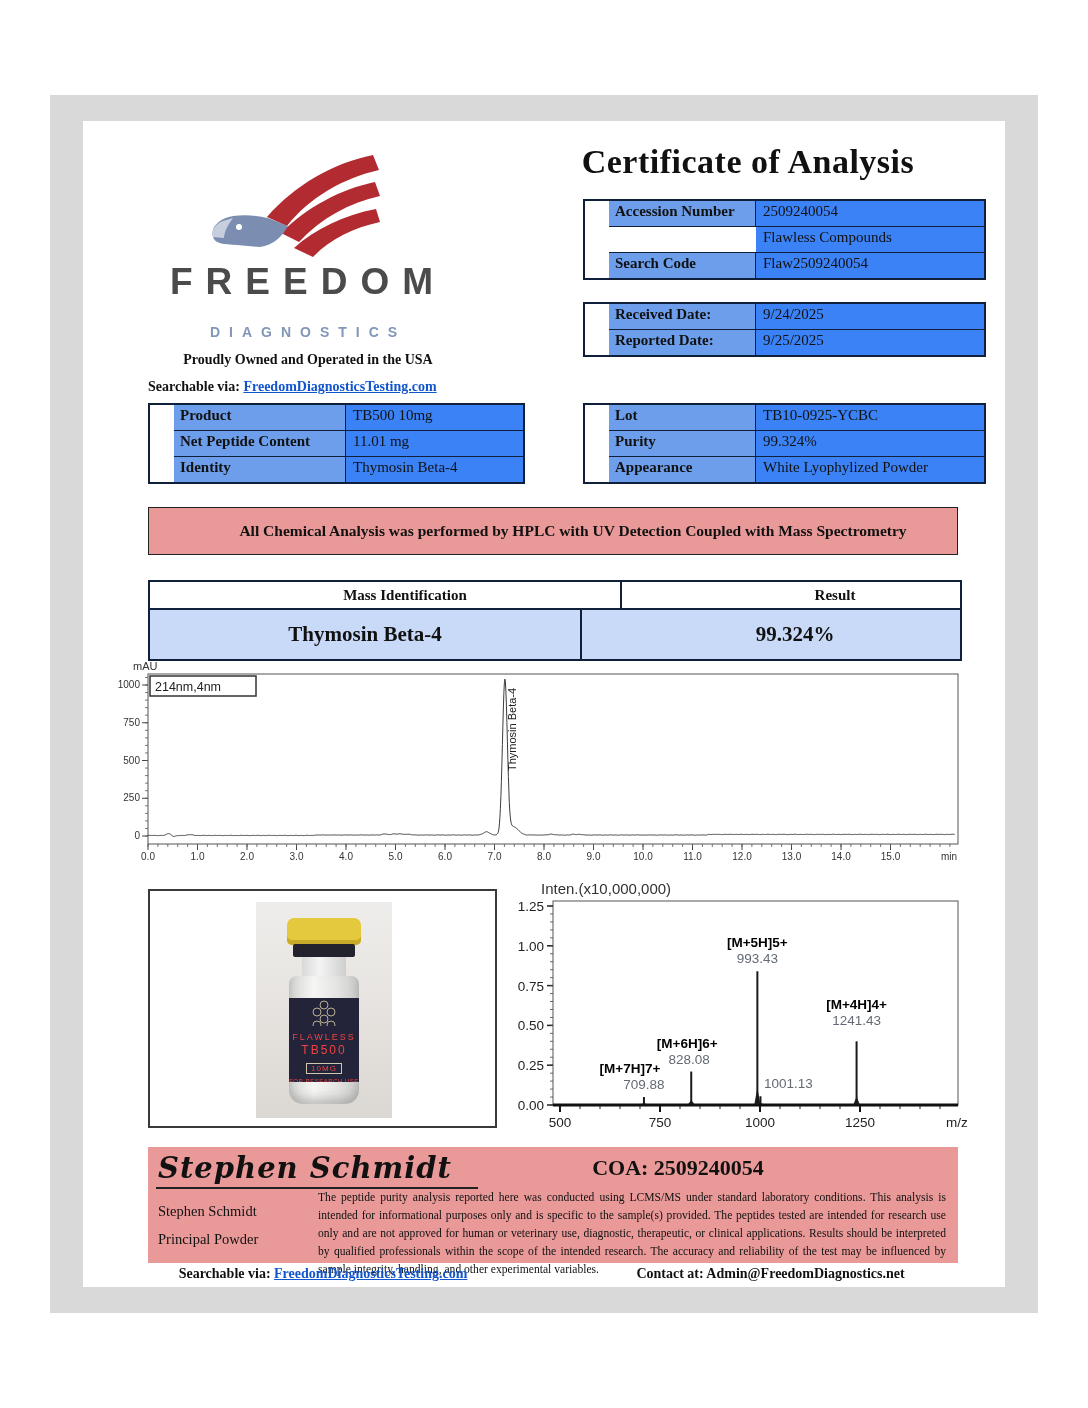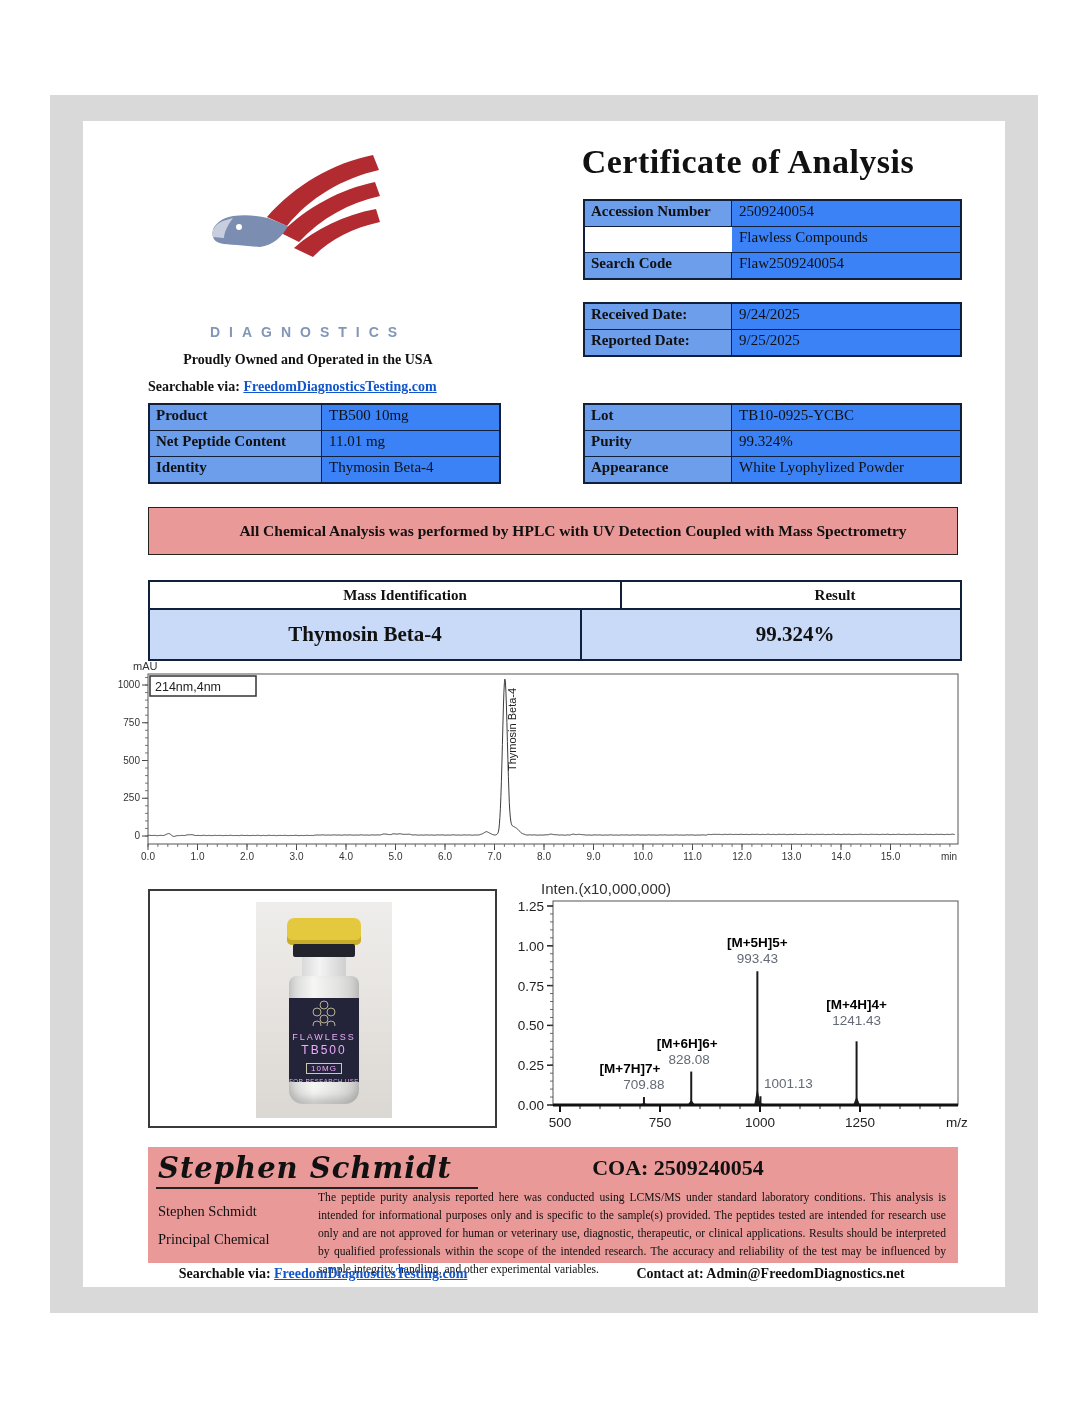--- a/index.html
+++ b/index.html
@@ -15,21 +15,21 @@
               letter-spacing:13px;color:#4b4b4b;text-align:center;}
   .brand-sub{font-family:"Liberation Sans",sans-serif;font-weight:bold;font-size:14px;
              letter-spacing:9px;color:#8296b8;text-align:center;margin-top:20px;}
   .tagline{font-weight:bold;font-size:14px;text-align:center;}
   .search-note{font-weight:bold;font-size:14px;}
   .link{color:#1155cc;text-decoration:underline;font-weight:bold;}
 
   .cert-title{font-weight:bold;font-size:34px;text-align:center;letter-spacing:0.5px;}
 
   
-  .kv-table{border:2px solid #10203a;}
+  .kv-table{border:2px solid #10203a;padding-left:24px;}
   .kv-row{display:flex;height:25px;border-bottom:1.5px solid #10203a;}
   .kv-row:last-child{border-bottom:none;}
   .kv-label{background:#6d9eeb;font-weight:bold;font-size:15px;padding:2px 0 0 6px;
             border-right:1.5px solid #10203a;box-sizing:border-box;}
   .kv-value{background:#3b82f6;font-size:15px;padding:2px 0 0 7px;flex:1;}
 
   .banner{background:#ea9999;border:1.5px solid #222;display:flex;align-items:center;
           justify-content:center;font-weight:bold;font-size:15.5px;text-align:center;padding-left:40px;}
 
   .mass-table{border:2px solid #10203a;}
@@ -46,21 +46,21 @@
          background:linear-gradient(180deg,#efedeb 0%,#e4e1dd 60%,#dbd8d3 100%);}
   .cap{position:absolute;left:31px;top:16px;width:74px;height:27px;background:#e4c93e;
        border-radius:7px 7px 5px 5px;box-shadow:inset 0 -5px 0 #c8ab28;}
   .capskirt{position:absolute;left:37px;top:42px;width:62px;height:13px;background:#23232e;border-radius:2px;}
   .neck{position:absolute;left:46px;top:55px;width:44px;height:22px;
         background:linear-gradient(90deg,#d9d9d9,#f4f4f4 40%,#cfcfcf);}
   .bodyglass{position:absolute;left:33px;top:74px;width:70px;height:128px;border-radius:8px 8px 14px 14px;
         background:linear-gradient(90deg,#d3d3d1,#f6f6f4 35%,#e3e3e1 70%,#c8c8c6);
         box-shadow:inset 0 -6px 8px rgba(120,120,120,.4);}
   .viallabel{position:absolute;left:33px;top:96px;width:70px;height:84px;background:#23233a;
-        color:#f0abfc;text-align:center;font-family:"Liberation Sans",sans-serif;overflow:hidden;}
+        color:#ef4444;text-align:center;font-family:"Liberation Sans",sans-serif;overflow:hidden;}
   .vl-brand{font-size:9px;letter-spacing:2px;margin-top:2px;}
   .vl-prod{font-size:12px;letter-spacing:2px;margin-top:1px;}
   .vl-mg{display:inline-block;font-size:8px;border:1px solid #cfc8ad;padding:0 4px;margin-top:2px;letter-spacing:1px;}
   .vl-note{font-size:6px;letter-spacing:.5px;margin-top:3px;}
 
   
   .sig-block{background:#ea9999;}
   .sig-script{font-family:"DejaVu Serif",serif;font-style:italic;font-weight:bold;font-size:29px;
               display:inline-block;border-bottom:2px solid #222;padding:0 26px 2px 2px;letter-spacing:1px;}
   .sig-name{font-size:14.5px;}
@@ -82,20 +82,21 @@
         <g fill="#b22b31">
           <path d="M66,72 C94,40 132,18 172,10 L178,25 C142,33 108,53 86,81 Z"></path>
           <path d="M80,88 C106,62 140,44 174,37 L179,51 C148,58 120,73 98,97 Z"></path>
           <path d="M93,103 C114,84 143,70 175,64 L179,77 C152,83 129,94 112,112 Z"></path>
         </g>
         <path d="M12,92 C9,82 19,73 32,71 C46,69 58,71 67,73 L87,81 C81,92 72,100 59,102 L36,100 C22,99 14,99 12,92 Z" fill="#7b8db0"></path>
         <path d="M12,92 C10,86 14,79 22,76 L32,73 C26,81 23,88 23,93 Z" fill="#c7cfdf"></path>
         <circle cx="38" cy="82" r="3" fill="#ffffff"></circle>
       </svg>
     </div>
+    <div class="abs brand-name" style="left:60px;top:140px;width:330px;">FREEDOM</div>
     <div class="abs brand-sub" style="left:60px;top:183px;width:330px;">DIAGNOSTICS</div>
     <div class="abs tagline" style="left:50px;top:231px;width:350px;">Proudly Owned and Operated in the USA</div>
     <div class="abs search-note" style="left:65px;top:258px;">
       <span>Searchable via:</span>
       <a href="#" class="link">FreedomDiagnosticsTesting.com</a>
     </div>
 
     <div class="abs cert-title" style="left:450px;top:22px;width:430px;">Certificate of Analysis</div>
 
     <div class="abs kv-table" style="left:500px;top:78px;width:375px;">
@@ -444,21 +445,21 @@
               <text x="343.57200000000006" y="130.32" font-size="13.5" font-weight="bold" fill="#000" text-anchor="middle">[M+4H]4+</text>
               <text x="343.57200000000006" y="146.32" font-size="13.5" fill="#636a74" text-anchor="middle">1241.43</text>
             </g>
           </svg></div>
 
     <div class="abs sig-block" style="left:65px;top:1026px;width:810px;height:116px;">
       <div class="abs" style="left:8px;top:4px;">
         <span class="sig-script">Stephen Schmidt</span>
       </div>
       <div class="abs sig-name" style="left:10px;top:56px;">Stephen Schmidt</div>
-      <div class="abs sig-name" style="left:10px;top:84px;">Principal Chemical</div>
+      <div class="abs sig-name" style="left:10px;top:84px;">Principal Powder</div>
       <div class="abs coa" style="left:280px;top:8px;width:500px;">COA: 2509240054</div>
       <div class="abs disclaimer" style="left:170px;top:42px;width:628px;">The peptide purity analysis reported here was conducted using LCMS/MS under standard laboratory conditions. This analysis is intended for informational purposes only and is specific to the sample(s) provided. The peptides tested are intended for research use only and are not approved for human or veterinary use, diagnostic, therapeutic, or clinical applications. Results should be interpreted by qualified professionals within the scope of the intended research. The accuracy and reliability of the test may be influenced by sample integrity, handling, and other experimental variables.</div>
     </div>
 
     <div class="abs footer-text" style="left:65px;top:1145px;width:350px;">
       <span>Searchable via:</span>
       <a href="#" class="link">FreedomDiagnosticsTesting.com</a>
     </div>
     <div class="abs footer-text" style="left:500px;top:1145px;width:375px;">Contact at: Admin@FreedomDiagnostics.net</div>
 

